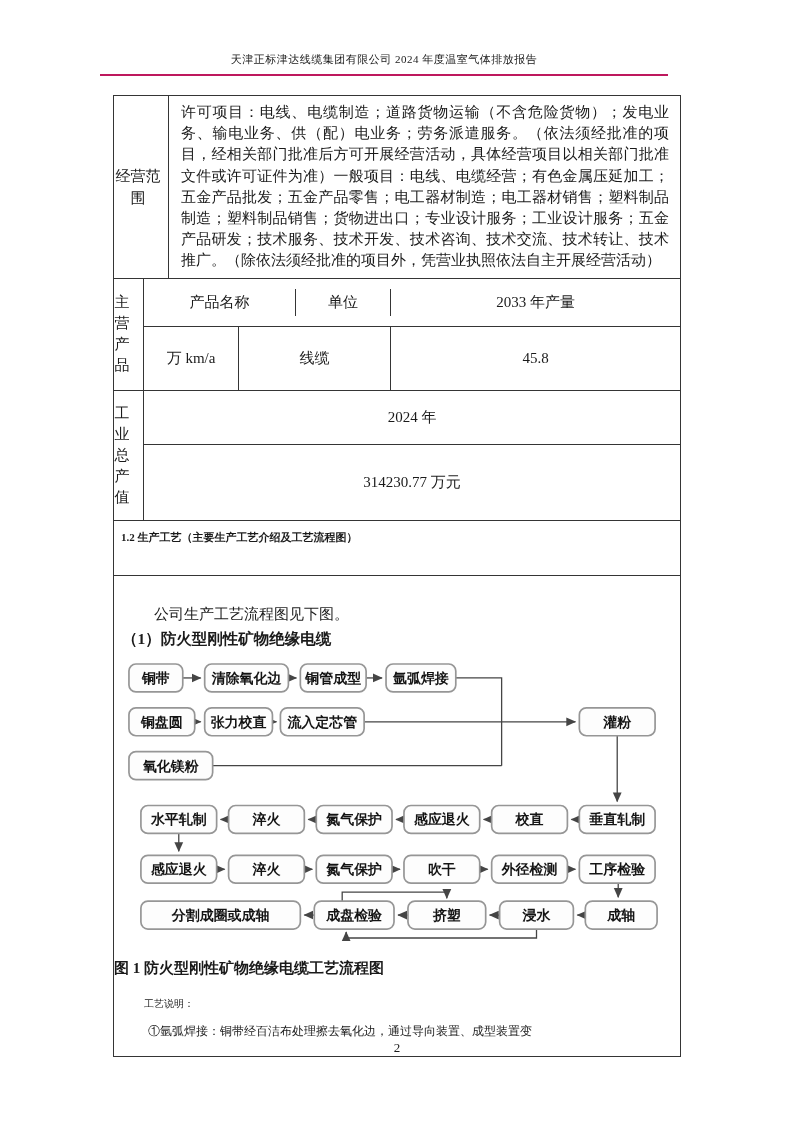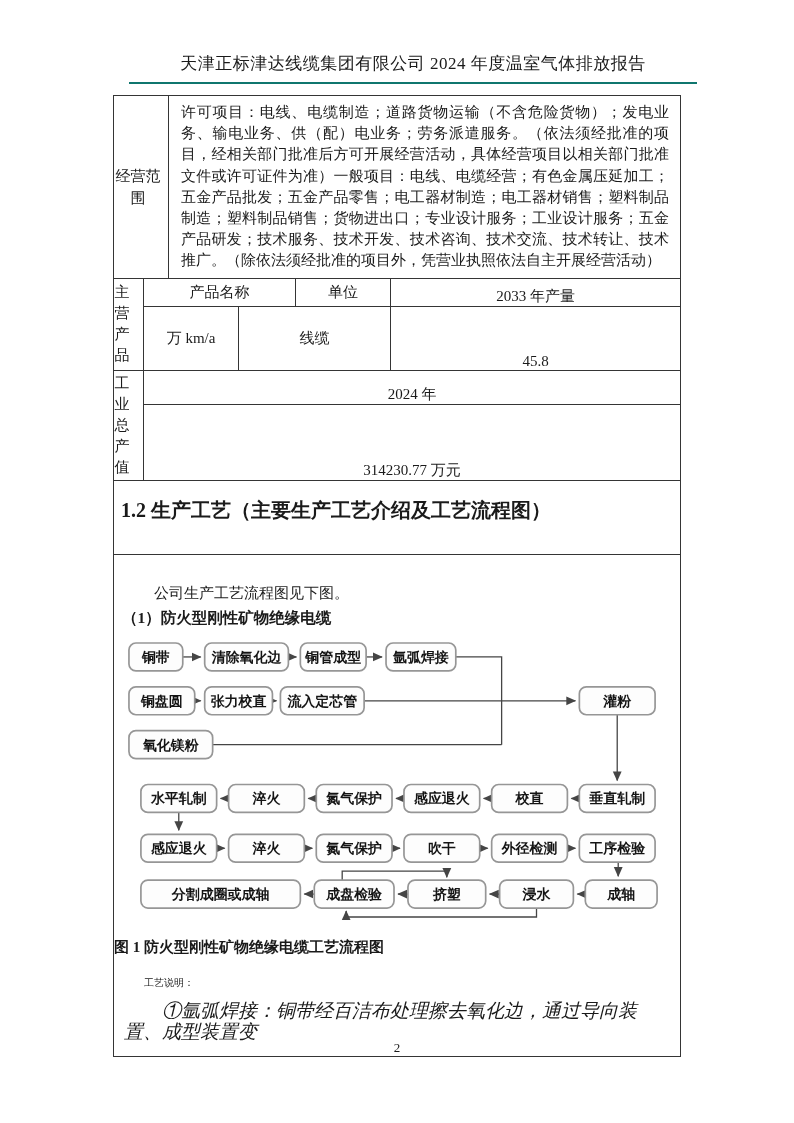--- a/index.html
+++ b/index.html
@@ -3,62 +3,62 @@
 <meta charset="utf-8">
 <style>
   * { box-sizing: border-box; margin: 0; padding: 0; }
   html, body { background: #ffffff; }
   body {
     width: 794px; height: 1123px; position: relative;
     font-family: "Liberation Serif", "DejaVu Serif", serif;
     color: #1a1a1a;
   }
   .doc-header {
-    position: absolute; top: 52px; left: 129px; width: 568px;
-    text-align: center; font-size: 17px; letter-spacing: .5px;
-    padding-bottom: 7px; border-bottom: 2px solid #0f766e;
+    position: absolute; top: 52px; left: 100px; width: 568px;
+    text-align: center; font-size: 11px; letter-spacing: .5px;
+    padding-bottom: 7px; border-bottom: 2px solid #be185d;
   }
   .doc-table {
     position: absolute; top: 95px; left: 113px; width: 568px;
     border: 1.5px solid #353535; font-size: 15px;
   }
   .t-row { display: flex; border-top: 1.5px solid #353535; align-items: stretch; }
   .t-row:first-child { border-top: none; }
   .label-cell {
     display: flex; align-items: center; justify-content: flex-start;
     border-right: 1.5px solid #353535; flex: 0 0 auto; text-align: center;
   }
   .label-wide { width: 55px; }
   .label-wide .vtext { width: 48px; line-height: 22px; word-break: break-all; }
   .label-narrow { width: 30px; }
   .label-narrow .vtext { width: 16px; line-height: 21px; word-break: break-all; }
   .scope-cell { flex: 1 1 auto; padding: 6px 11px 6px 12px; line-height: 21.2px; text-align: justify; }
   .stack { flex: 1 1 auto; display: flex; flex-direction: column; }
-  .subrow { display: flex; align-items: flex-end; }
+  .subrow { display: flex; align-items: center; margin-top: 10px; }
   .subrow + .subrow { border-top: 1.5px solid #353535; }
   .c-cell { display: flex; align-items: center; justify-content: center; text-align: center; }
   .c1 { flex: 0 0 152px; border-right: 1.5px solid #353535; align-self: stretch; }
   .c2 { flex: 0 0 95px; border-right: 1.5px solid #353535; align-self: stretch; }
   .c3 { flex: 1 1 auto; }
   .h27 { height: 27px; } .h64 { height: 64px; } .h33 { height: 33px; } .h76 { height: 76px; }
   .full { flex: 1 1 auto; justify-content: center; }
-  .heading-row { display: block; font-weight: bold; font-size: 20px; padding: 16px 7px 9px 7px; }
+  .heading-row { display: block; font-weight: bold; font-size: 11px; padding: 9px 7px 9px 7px; }
   .process-cell { display: block; padding: 20px 0 14px 0; margin-top: 21px; }
   .para { margin: 8px 10px 0 10px; text-indent: 2em; line-height: 21px; font-size: 15px; }
   .subhead { margin: 3px 10px 0 8px; font-weight: bold; font-size: 15.5px; line-height: 22px; }
   .flow-svg { display: block; margin: 10px auto 0 auto; }
   .flow-svg text {
     font-family: "Liberation Serif", "DejaVu Serif", serif;
     font-size: 14px; font-weight: bold; fill: #141414; text-anchor: middle;
   }
   .flow-svg rect { fill: #fdfdfd; stroke: #969696; stroke-width: 1.7; }
   .flow-svg .ln { stroke: #454545; stroke-width: 1.3; fill: none; }
   .caption { margin-top: 16px; text-align: left; font-weight: bold; font-size: 15px; }
   .note-title { margin: 15px 10px 0 10px; text-indent: 2em; font-size: 10px; line-height: 21px; }
-  .note-body { margin: 7px 10px 0 10px; text-indent: 2em; font-size: 19px; line-height: 21px; font-style: italic; }
+  .note-body { margin: 7px 10px 0 10px; text-indent: 2em; font-size: 12px; line-height: 21px; }
   .page-num { position: absolute; top: 1040px; left: 0; width: 100%; text-align: center; font-size: 13px; }
 </style>
 </head>
 <body>
 
 <div class="doc-header">天津正标津达线缆集团有限公司 2024 年度温室气体排放报告</div>
 
 <div class="doc-table">
 
   <div class="t-row">

